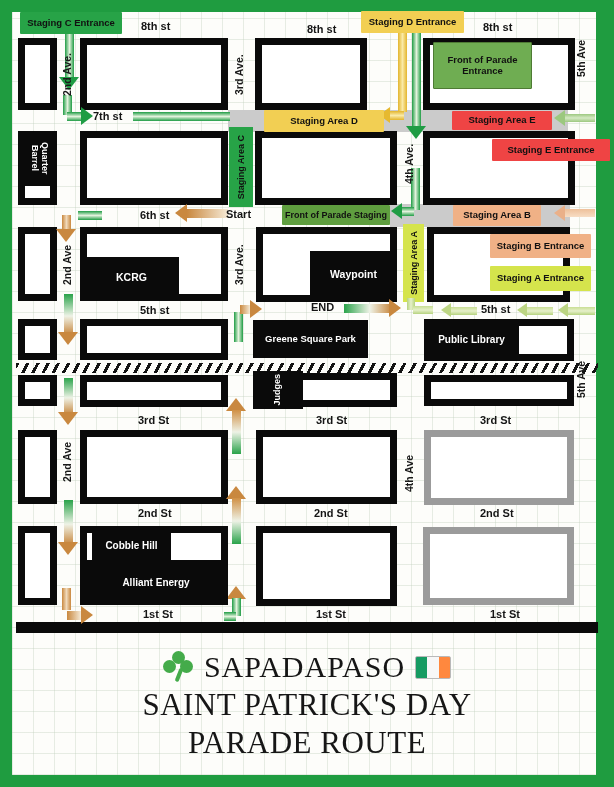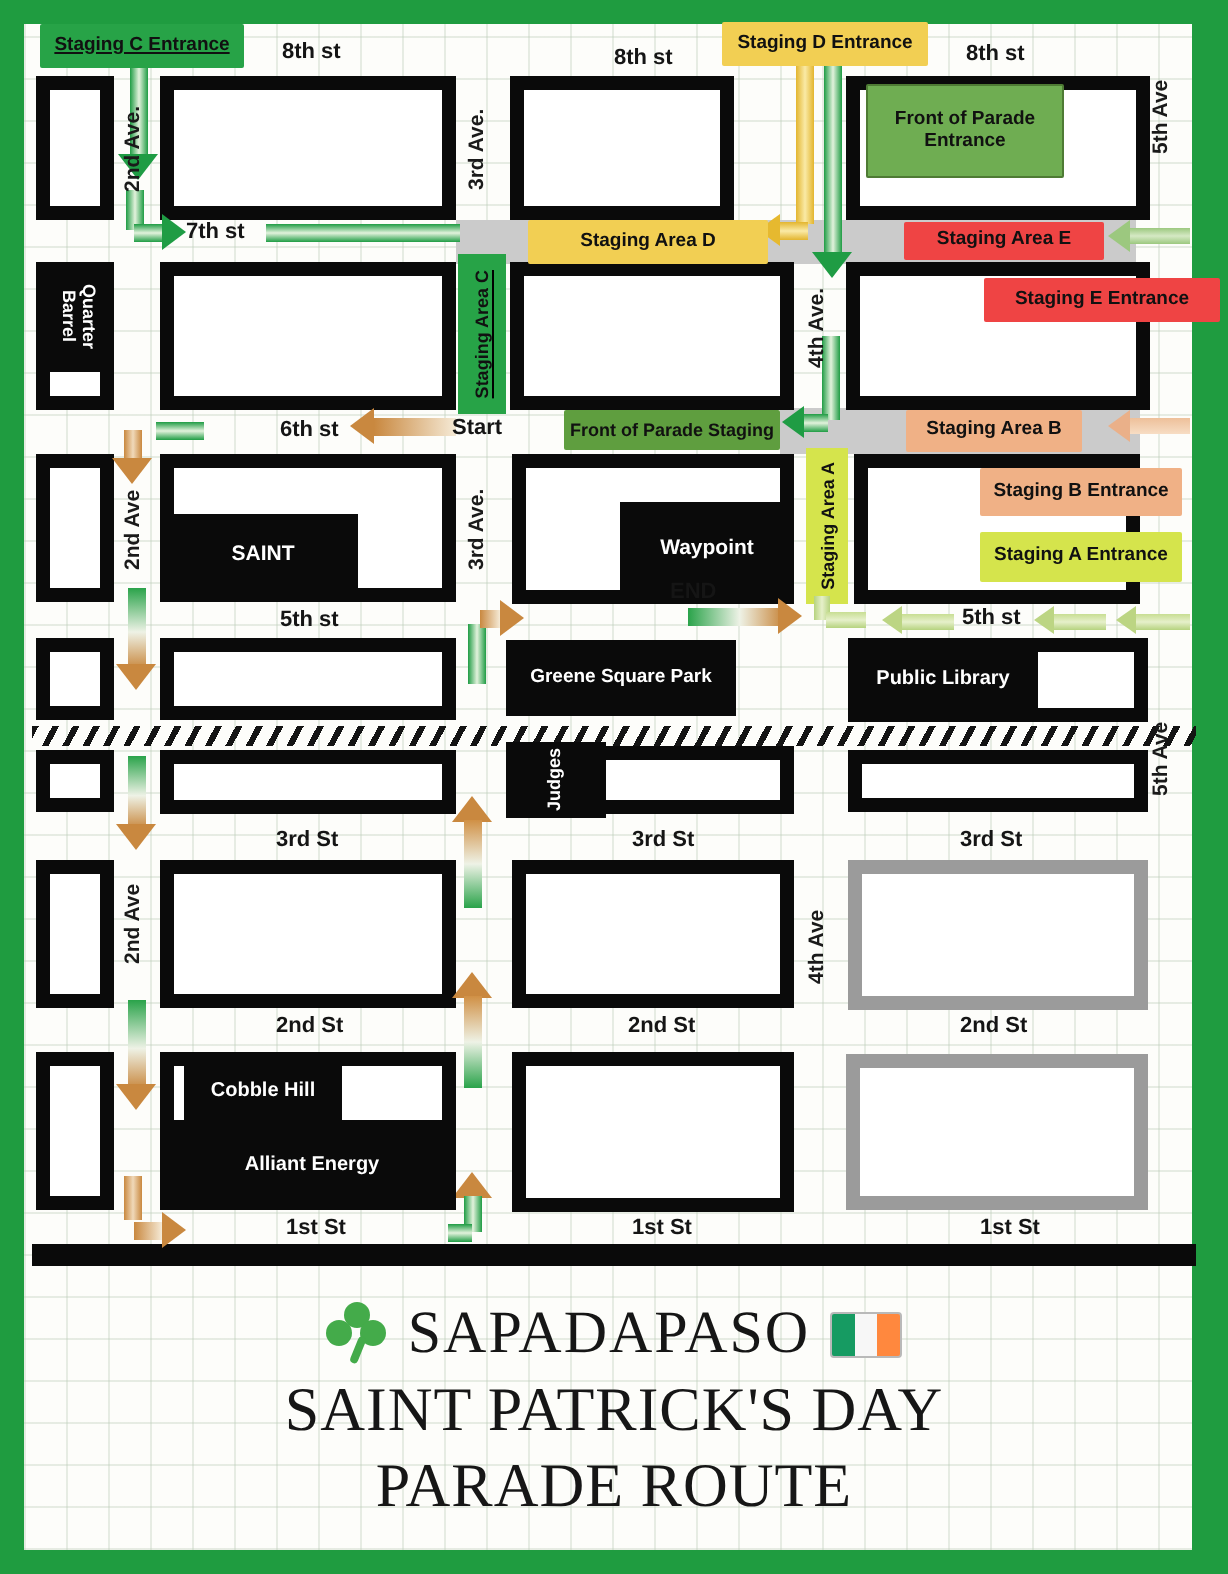--- a/index.html
+++ b/index.html
@@ -14,21 +14,21 @@
   .rail{position:absolute;background:repeating-linear-gradient(118deg,#141414 0 3px,transparent 3px 9px);}
   .bar{position:absolute;background:#0a0a0a;}
   .bb{position:absolute;background:#0a0a0a;color:#fff;display:flex;align-items:center;justify-content:center;
       font-weight:bold;font-size:10.5px;text-align:center;line-height:1.1;}
   .sl{position:absolute;font-weight:bold;font-size:11px;color:#151515;white-space:nowrap;}
   .vlabel{position:absolute;writing-mode:vertical-rl;transform:rotate(180deg);font-weight:bold;font-size:10.5px;
           color:#1a1a1a;display:flex;align-items:center;justify-content:center;width:17px;white-space:nowrap;}
   .vtext{writing-mode:vertical-rl;}
   .tag{position:absolute;display:flex;align-items:center;justify-content:center;font-weight:bold;font-size:9.5px;
        color:#111;text-align:center;line-height:1.15;border-radius:1px;white-space:nowrap;}
-  .c-green{background:#27a347;text-decoration:underline;}
+  .c-green{background:#27a347;}
   .c-yellow{background:#f2cf53;}
   .c-lgreen{background:#ef4444;}
   .c-mgreen{background:#6fad52;border:1px solid #4e7b34;white-space:normal;}
   .c-sgreen{background:#5f9e3f;}
   .c-orange{background:#f0b186;}
   .c-yg{background:#d5e44c;text-align:right;}
   .strip{position:absolute;display:flex;align-items:center;justify-content:center;}
   .strip span{writing-mode:vertical-rl;transform:rotate(180deg);font-weight:bold;font-size:9px;color:#111;white-space:nowrap;}
   .sh{position:absolute;}
   .g-green{background:linear-gradient(90deg,#1f9c44,#e2f2dc 50%,#1f9c44);}
@@ -210,21 +210,21 @@
   </div>
   <div>
     <div class="sh g-yg-h" style="left:568px;top:307px;width:27px;height:8px;"></div>
     <div class="tri tl-yg" style="left:558px;top:303px;"></div>
   </div>
 
   <div class="bb" style="left:18px;top:131px;width:35px;height:55px;">
     <span class="vtext" style="font-size:9px;width:26px;">Quarter Barrel</span>
   </div>
   <div class="bb" style="left:84px;top:257px;width:95px;height:41px;">
-    <span>SAINT</span>
+    <span>KCRG</span>
   </div>
   <div class="bb" style="left:310px;top:251px;width:87px;height:47px;">
     <span>Waypoint</span>
   </div>
   <div class="bb" style="left:253px;top:320px;width:115px;height:38px;font-size:9.5px;">
     <span>Greene Square Park</span>
   </div>
   <div class="bb" style="left:424px;top:320px;width:95px;height:38px;font-size:10px;">
     <span>Public Library</span>
   </div>
@@ -249,21 +249,21 @@
   <div class="tag c-orange" style="left:490px;top:234px;width:101px;height:24px;">Staging B Entrance</div>
   <div class="tag c-yg" style="left:490px;top:266px;width:101px;height:25px;">Staging A Entrance</div>
 
   <div class="sl" style="left:141px;top:20px;">8th st</div>
   <div class="sl" style="left:307px;top:23px;">8th st</div>
   <div class="sl" style="left:483px;top:21px;">8th st</div>
   <div class="sl" style="left:93px;top:110px;">7th st</div>
   <div class="sl" style="left:140px;top:209px;">6th st</div>
   <div class="sl" style="left:226px;top:208px;">Start</div>
   <div class="sl" style="left:140px;top:304px;">5th st</div>
-  <div class="sl" style="left:311px;top:290px;margin-left:24px;">END</div>
+  <div class="sl" style="left:311px;top:301px;">END</div>
   <div class="sl" style="left:481px;top:303px;">5th st</div>
   <div class="sl" style="left:138px;top:414px;">3rd St</div>
   <div class="sl" style="left:316px;top:414px;">3rd St</div>
   <div class="sl" style="left:480px;top:414px;">3rd St</div>
   <div class="sl" style="left:138px;top:507px;">2nd St</div>
   <div class="sl" style="left:314px;top:507px;">2nd St</div>
   <div class="sl" style="left:480px;top:507px;">2nd St</div>
   <div class="sl" style="left:143px;top:608px;">1st St</div>
   <div class="sl" style="left:316px;top:608px;">1st St</div>
   <div class="sl" style="left:490px;top:608px;">1st St</div>

